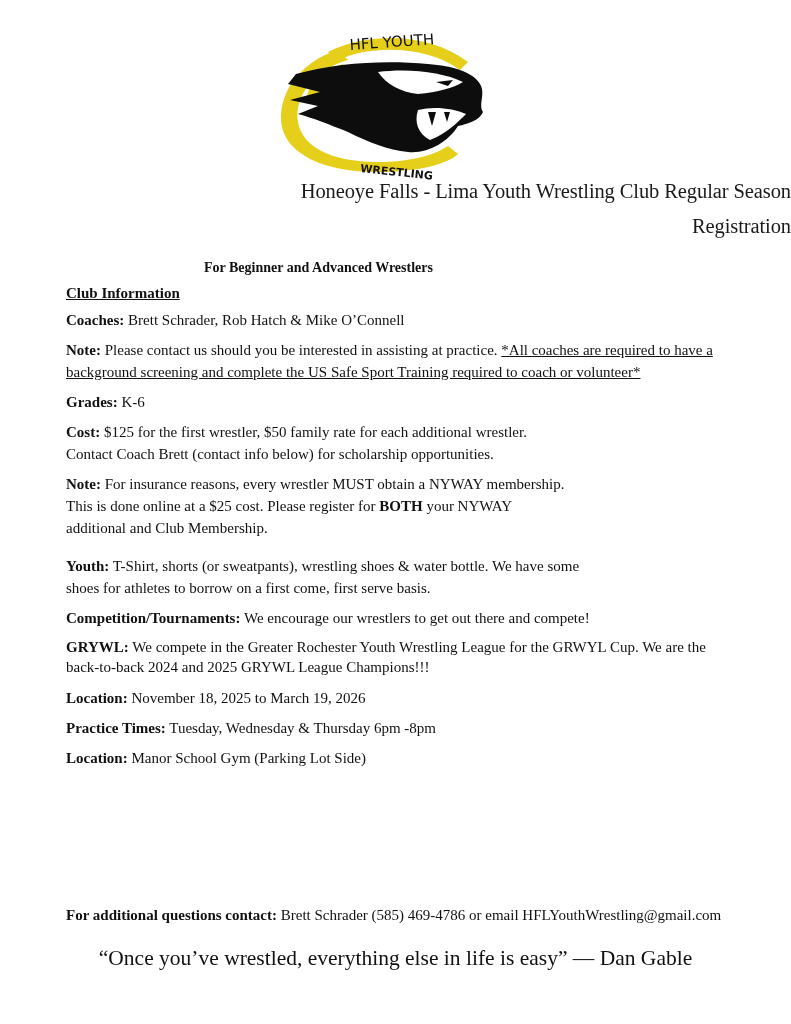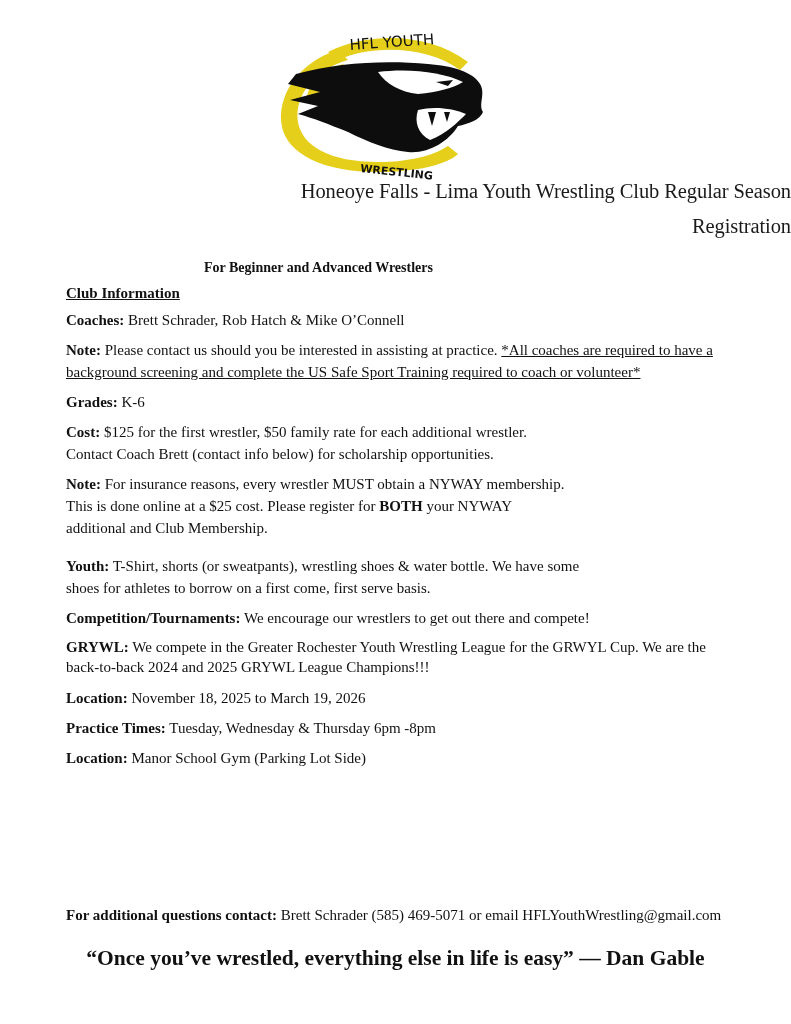--- a/index.html
+++ b/index.html
@@ -79,21 +79,21 @@
       width: 700px;
       font-size: 15px;
       white-space: nowrap;
     }
     .quote {
       position: absolute;
       left: 0;
       top: 946px;
       width: 791px;
       text-align: center;
-      font-weight: bold;
+      font-weight: normal;
       font-size: 21.5px;
     }
   </style>
 </head>
 <body>
 
 <div class="logo">
   <svg width="230" height="158" viewBox="0 0 230 158">
 
     <path d="M70 28 C 30 40, 8 75, 14 105 C 20 132, 55 150, 110 150 C 150 150, 180 142, 190 132 L 180 124 C 165 134, 140 140, 110 140 C 62 140, 34 124, 30 100 C 26 75, 45 48, 80 38 Z" fill="#e6cf1a"></path>
@@ -162,16 +162,16 @@
   <p>
     <span class="lbl">Practice Times:</span><span> Tuesday, Wednesday &amp; Thursday 6pm -8pm</span>
   </p>
 
   <p>
     <span class="lbl">Location:</span><span> Manor School Gym (Parking Lot Side)</span>
   </p>
 </div>
 
 <div class="contact">
-  <span class="lbl">For additional questions contact:</span><span> Brett Schrader (585) 469-5071 or email HFLYouthWrestling@gmail.com</span>
+  <span class="lbl">For additional questions contact:</span><span> Brett Schrader (585) 469-4786 or email HFLYouthWrestling@gmail.com</span>
 </div>
 
 <div class="quote">“Once you’ve wrestled, everything else in life is easy” — Dan Gable</div>
 
 </body></html>

